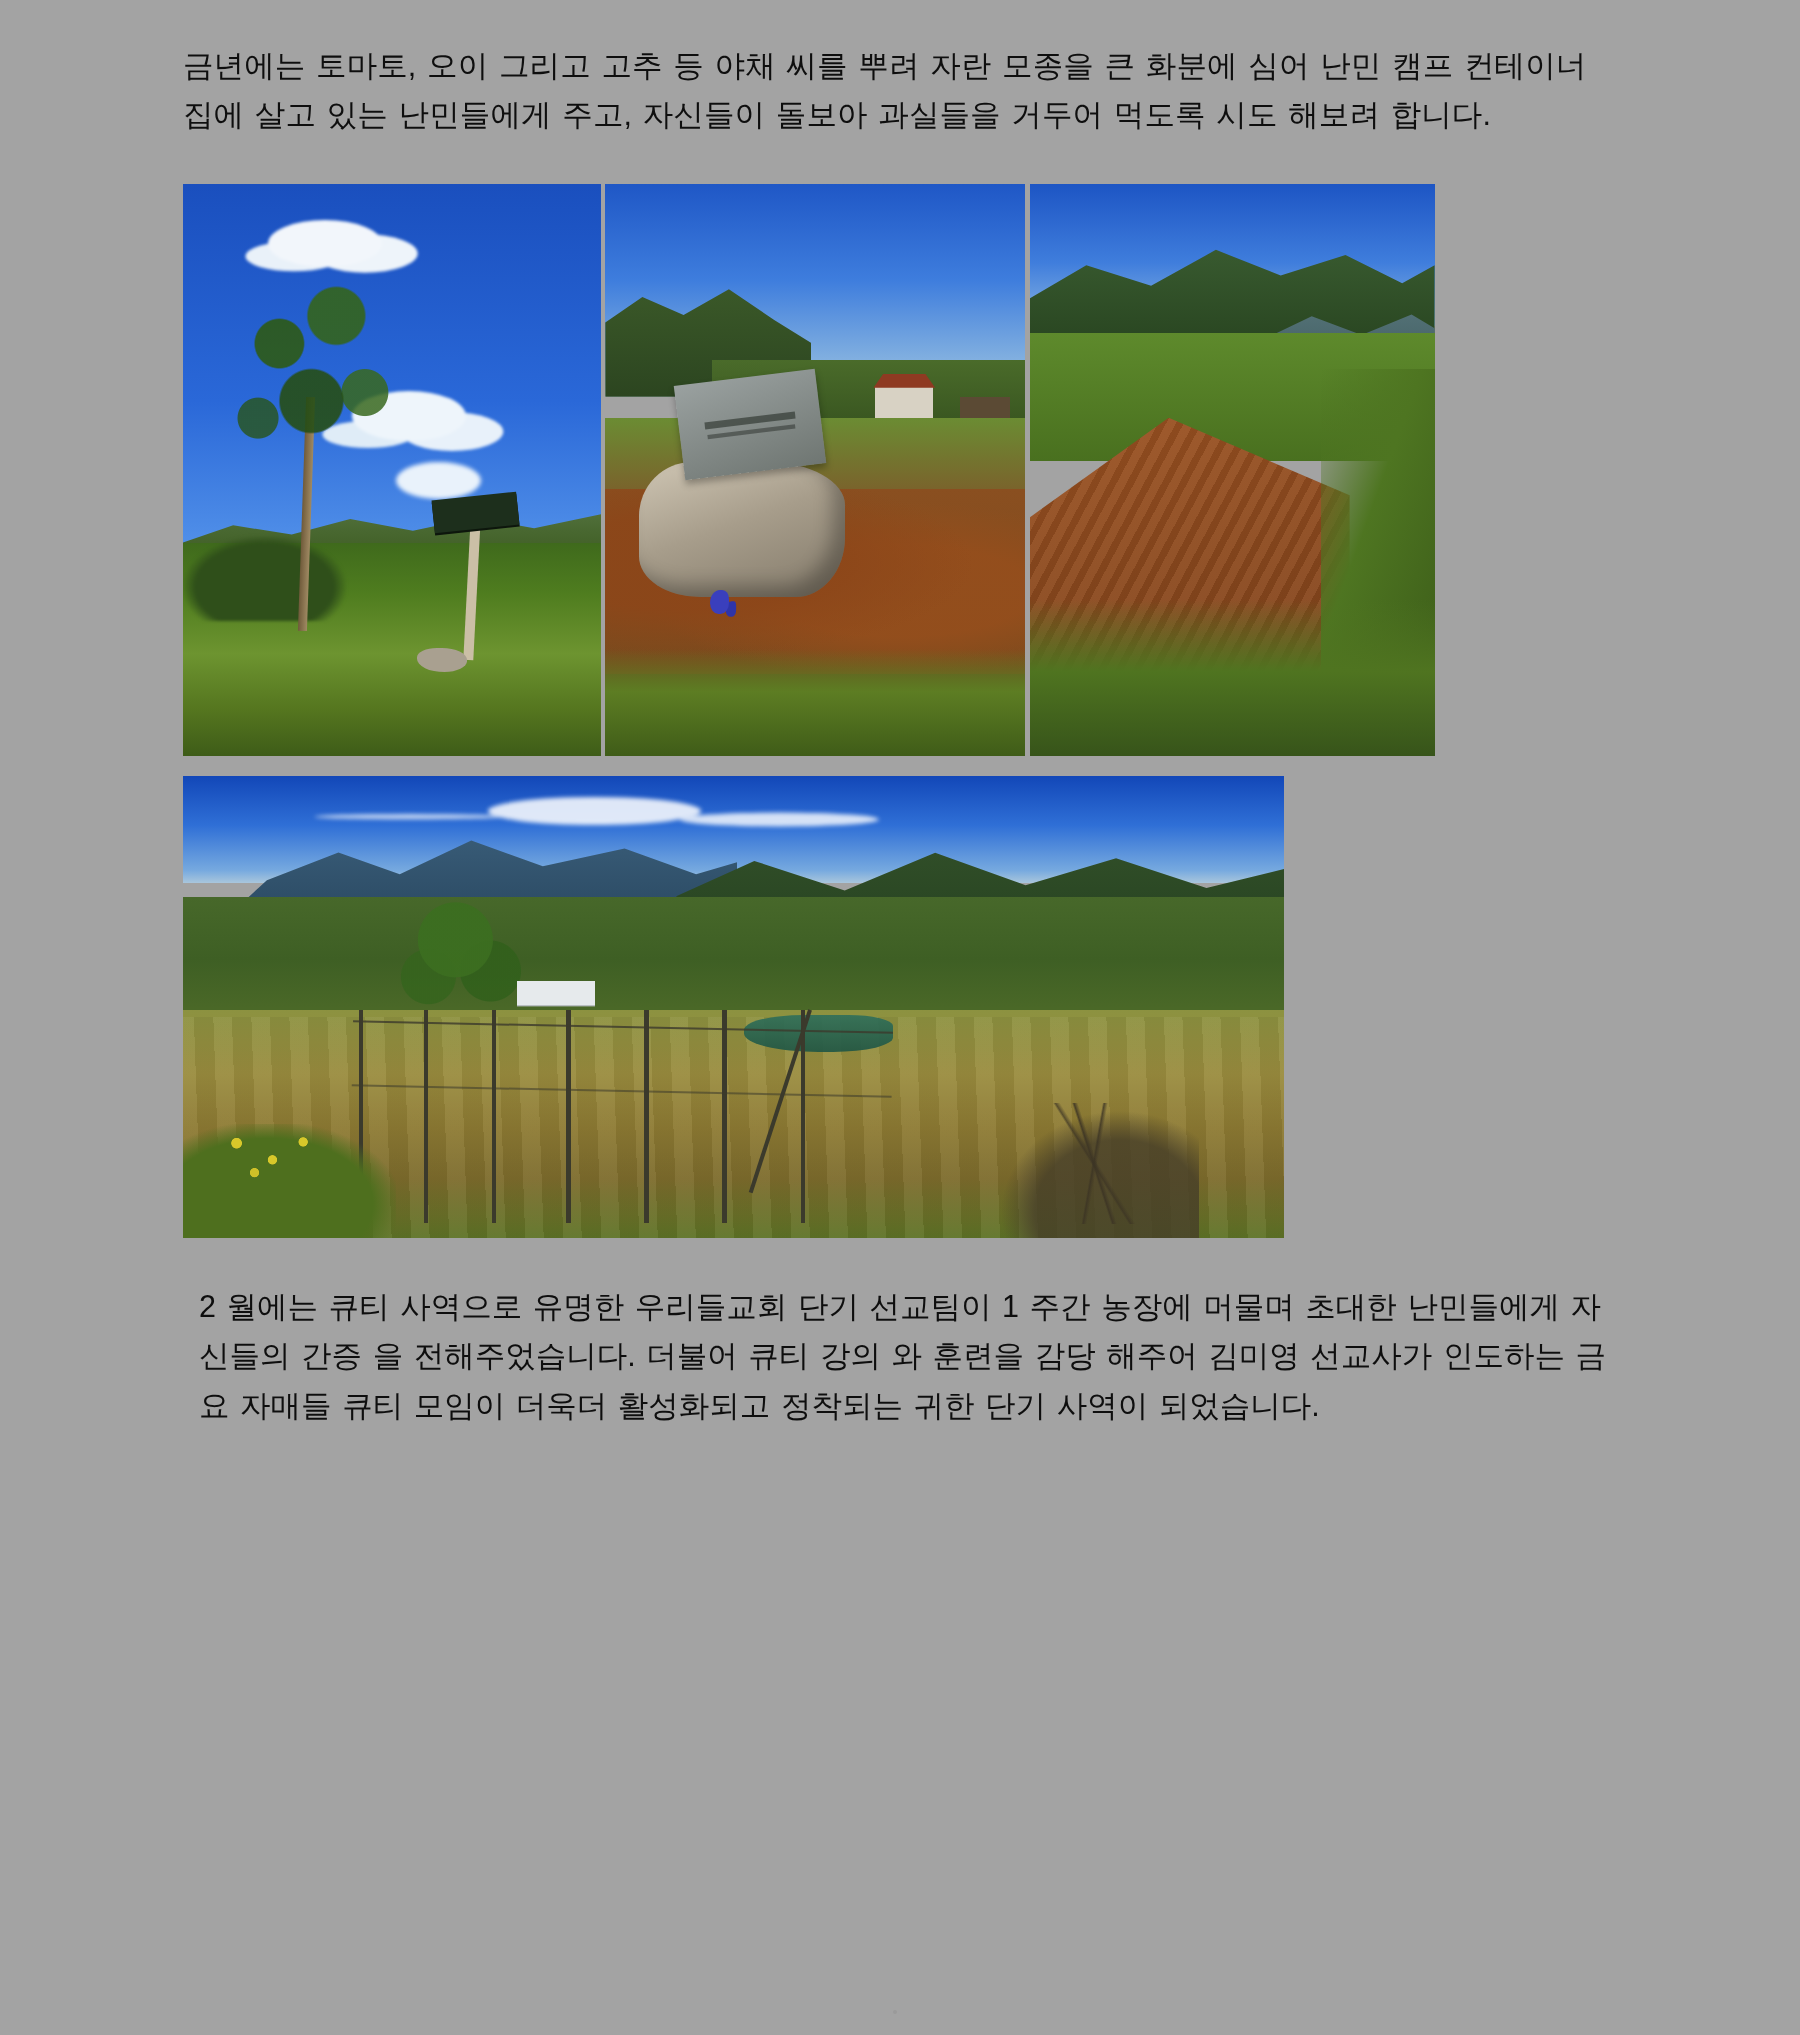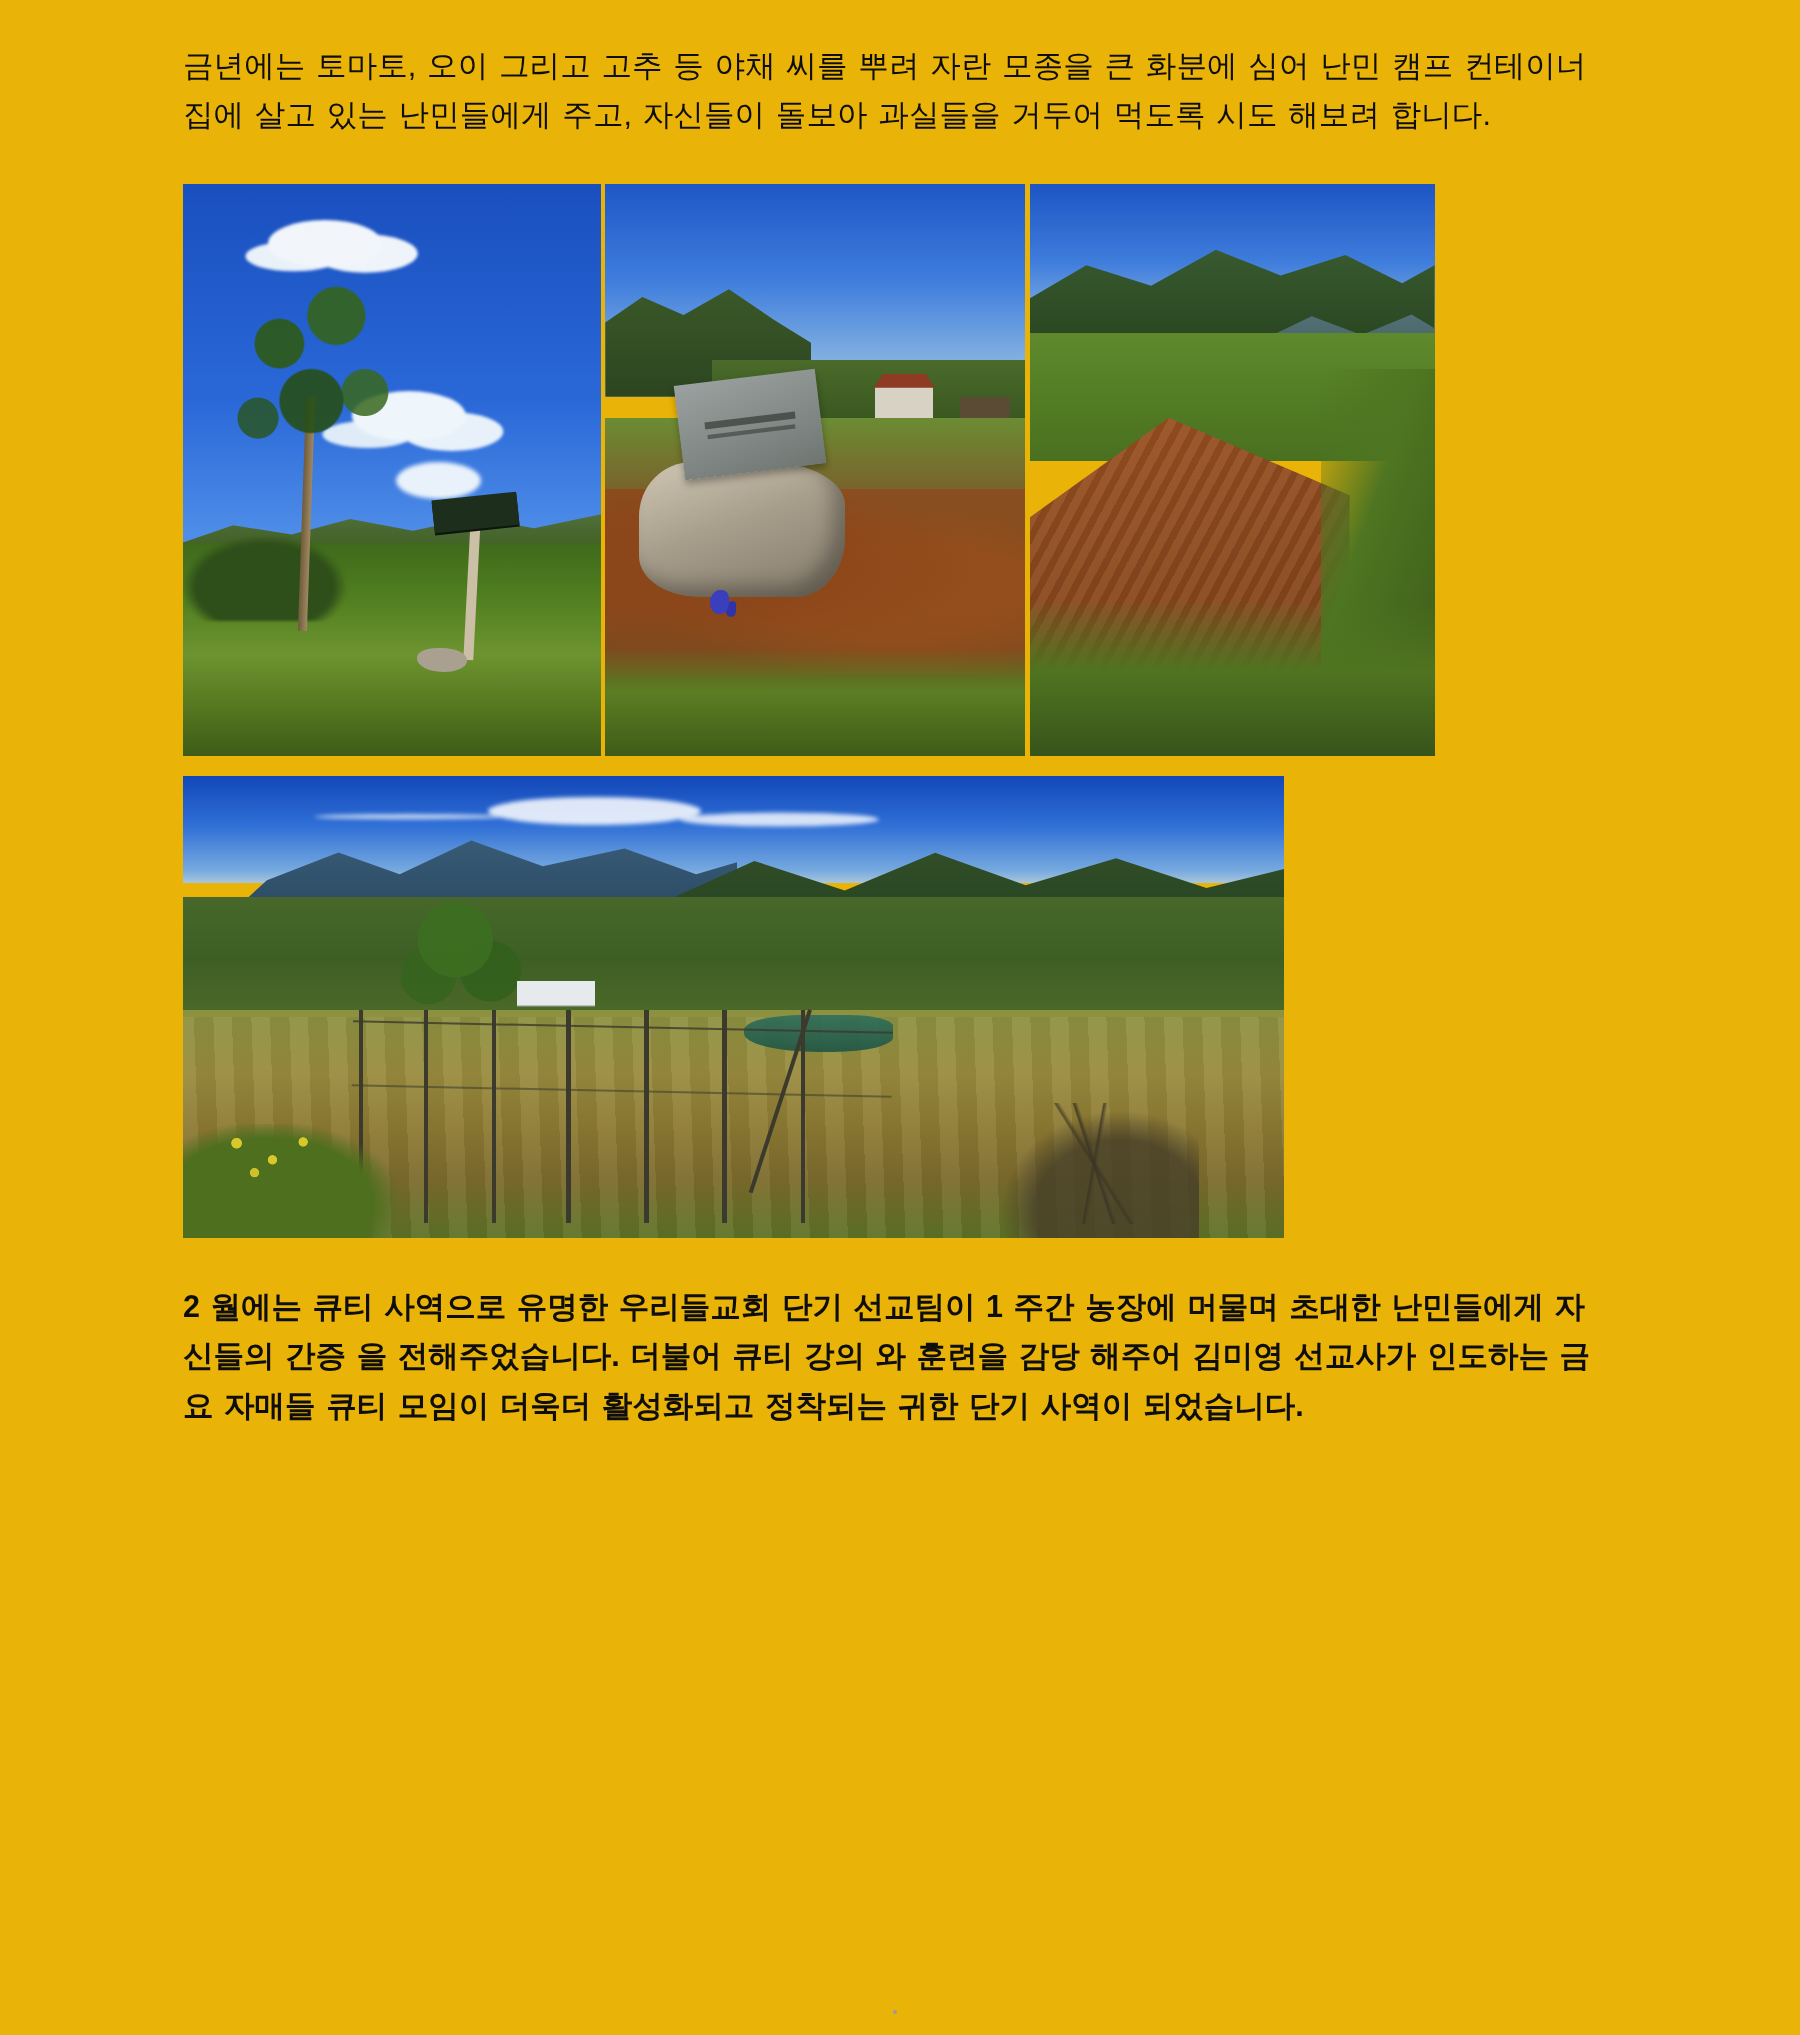--- a/index.html
+++ b/index.html
@@ -11,21 +11,21 @@
     width: 1800px;
     height: 2035px;
     font-family: "Liberation Sans", sans-serif;
     color: #111111;
     -webkit-font-smoothing: antialiased;
   }
   .page {
     position: relative;
     width: 1800px;
     height: 2035px;
-    background: #eab308;
+    background: #a3a3a3;
     box-sizing: border-box;
     padding: 0;
   }
   .content {
     position: absolute;
     left: 183px;
     top: 41px;
     width: 1442px;
   }
   .para {
@@ -319,27 +319,26 @@
 
   .heading {
     margin: 54px 0 0 0;
     font-size: 33px;
     font-weight: bold;
     color: #111111;
     letter-spacing: 0.2px;
   }
   .heading .num { margin-right: 14px; }
   .body-para {
-    margin: 44px 0 0 0;
+    margin: 44px 0 0 16px;
     font-size: 30.5px;
     line-height: 1.62;
     color: #0e0e0e;
     width: 1420px;
     word-spacing: 2.1px;
-    font-weight: bold;
   }
   .video-intro {
     margin: 89px 0 0 0;
     font-size: 30.5px;
     line-height: 1.5;
     color: #0e0e0e;
     word-spacing: 2.8px;
   }
   .link {
     display: inline-block;

